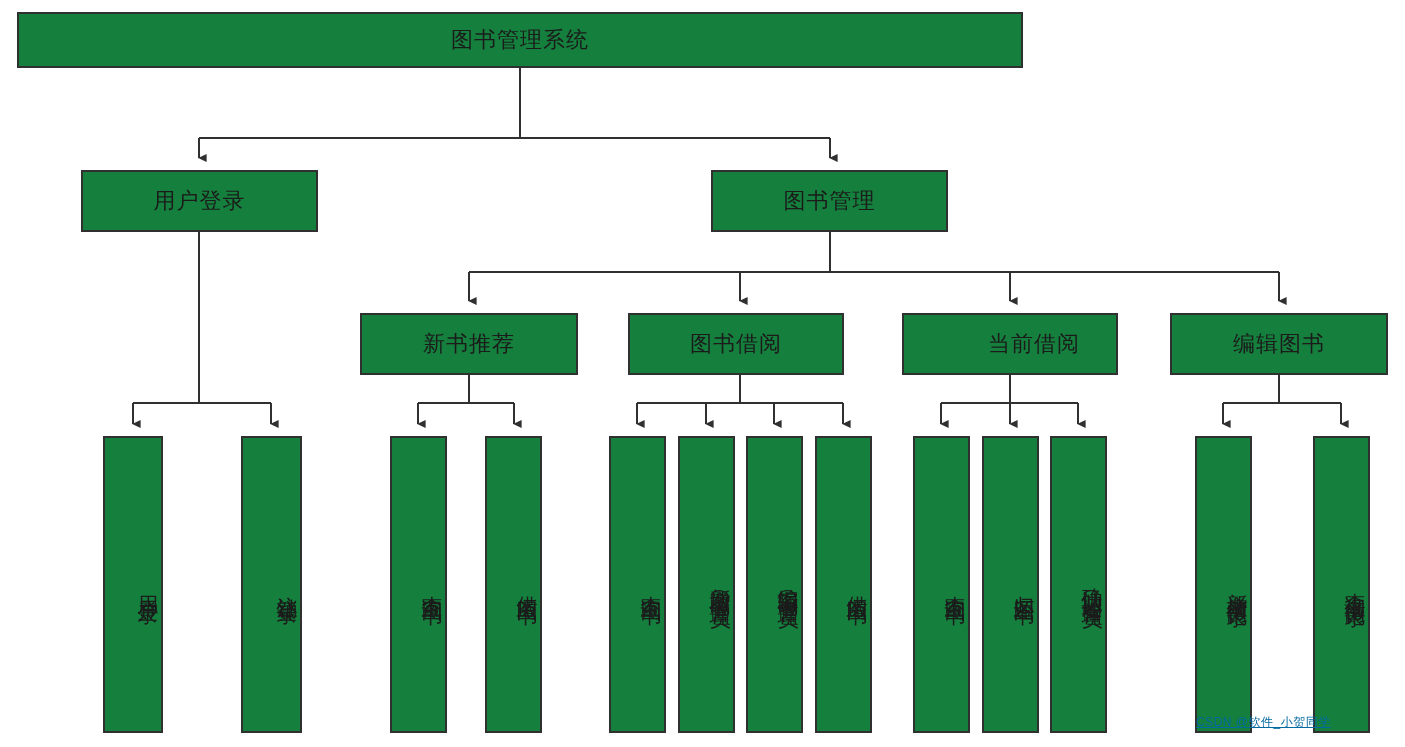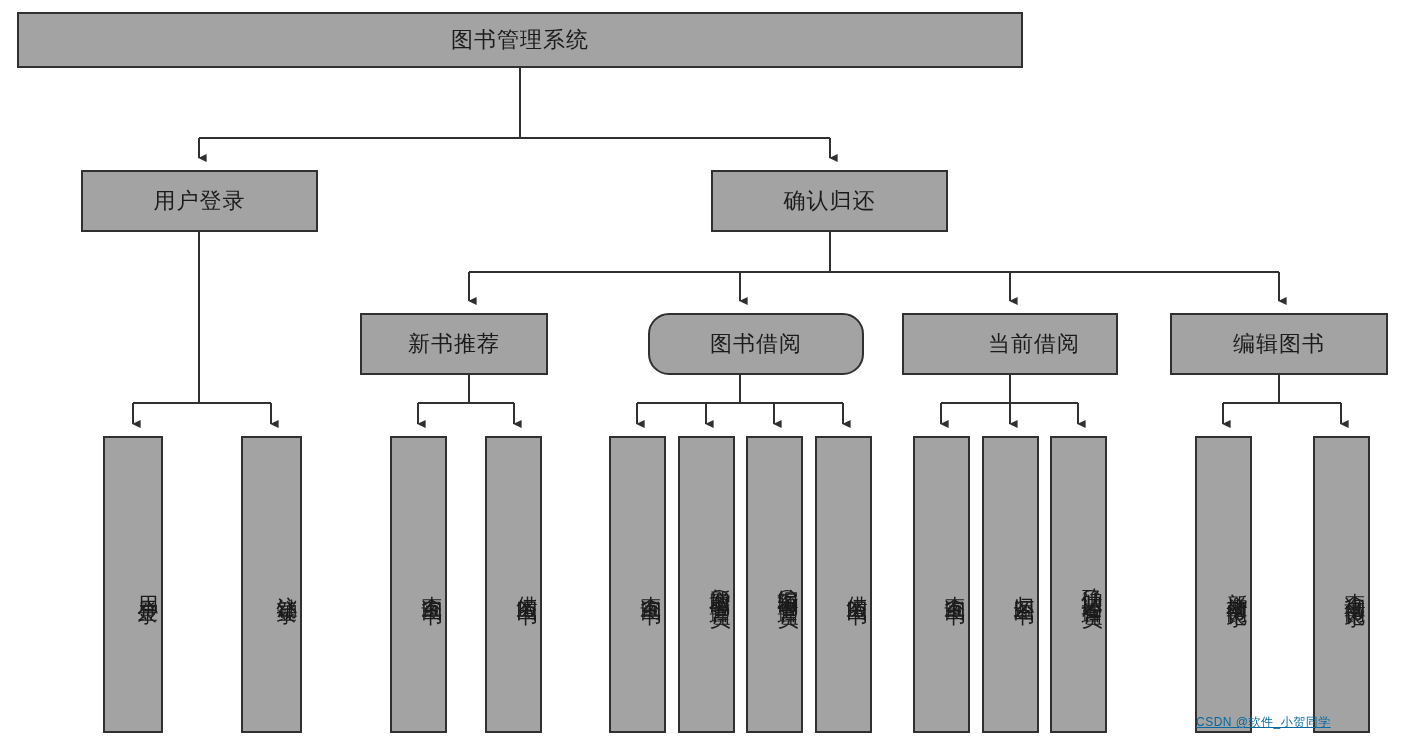--- a/index.html
+++ b/index.html
@@ -23,21 +23,21 @@
     left: 0;
     top: 0;
     width: 1405px;
     height: 747px;
     pointer-events: none;
   }
   .node {
     position: absolute;
     box-sizing: border-box;
     border: 2.5px solid #303030;
-    background: #a3a3a3;
+    background: #15803d;
     display: flex;
     align-items: center;
     justify-content: center;
     color: #1b1b1b;
   }
   .node-h {
     font-size: 22px;
     letter-spacing: 1px;
     line-height: 1.2;
     text-align: center;
@@ -125,24 +125,24 @@
       <path d="M 1279 375 L 1279 403"></path>
       <path d="M 1223 403 L 1341 403"></path>
       <path d="M 1223 403 L 1223 424" marker-end="url(#arrowhead)"></path>
       <path d="M 1341 403 L 1341 424" marker-end="url(#arrowhead)"></path>
     </g>
   </svg>
 
   <div class="node node-h node-root" style="left:17px; top:12px; width:1006px; height:56px;">图书管理系统</div>
 
   <div class="node node-h" style="left:81px; top:170px; width:237px; height:62px;">用户登录</div>
-  <div class="node node-h" style="left:711px; top:170px; width:237px; height:62px;">确认归还</div>
+  <div class="node node-h" style="left:711px; top:170px; width:237px; height:62px;">图书管理</div>
 
-  <div class="node node-h" style="left:360px; top:313px; width:188px; height:62px;">新书推荐</div>
-  <div class="node node-h" style="left:648px; top:313px; width:216px; height:62px;border-radius:21px;">图书借阅</div>
+  <div class="node node-h" style="left:360px; top:313px; width:218px; height:62px;">新书推荐</div>
+  <div class="node node-h" style="left:628px; top:313px; width:216px; height:62px;">图书借阅</div>
   <div class="node node-h" style="left:902px; top:313px; width:216px; height:62px;padding-left:48px;">当前借阅</div>
   <div class="node node-h" style="left:1170px; top:313px; width:218px; height:62px;">编辑图书</div>
 
   <div class="node node-v" style="left:103px; top:436px; width:60px; height:297px;">
     <span class="vlabel">用户登录</span>
   </div>
   <div class="node node-v" style="left:241px; top:436px; width:61px; height:297px;">
     <span class="vlabel">注销登录</span>
   </div>
 

